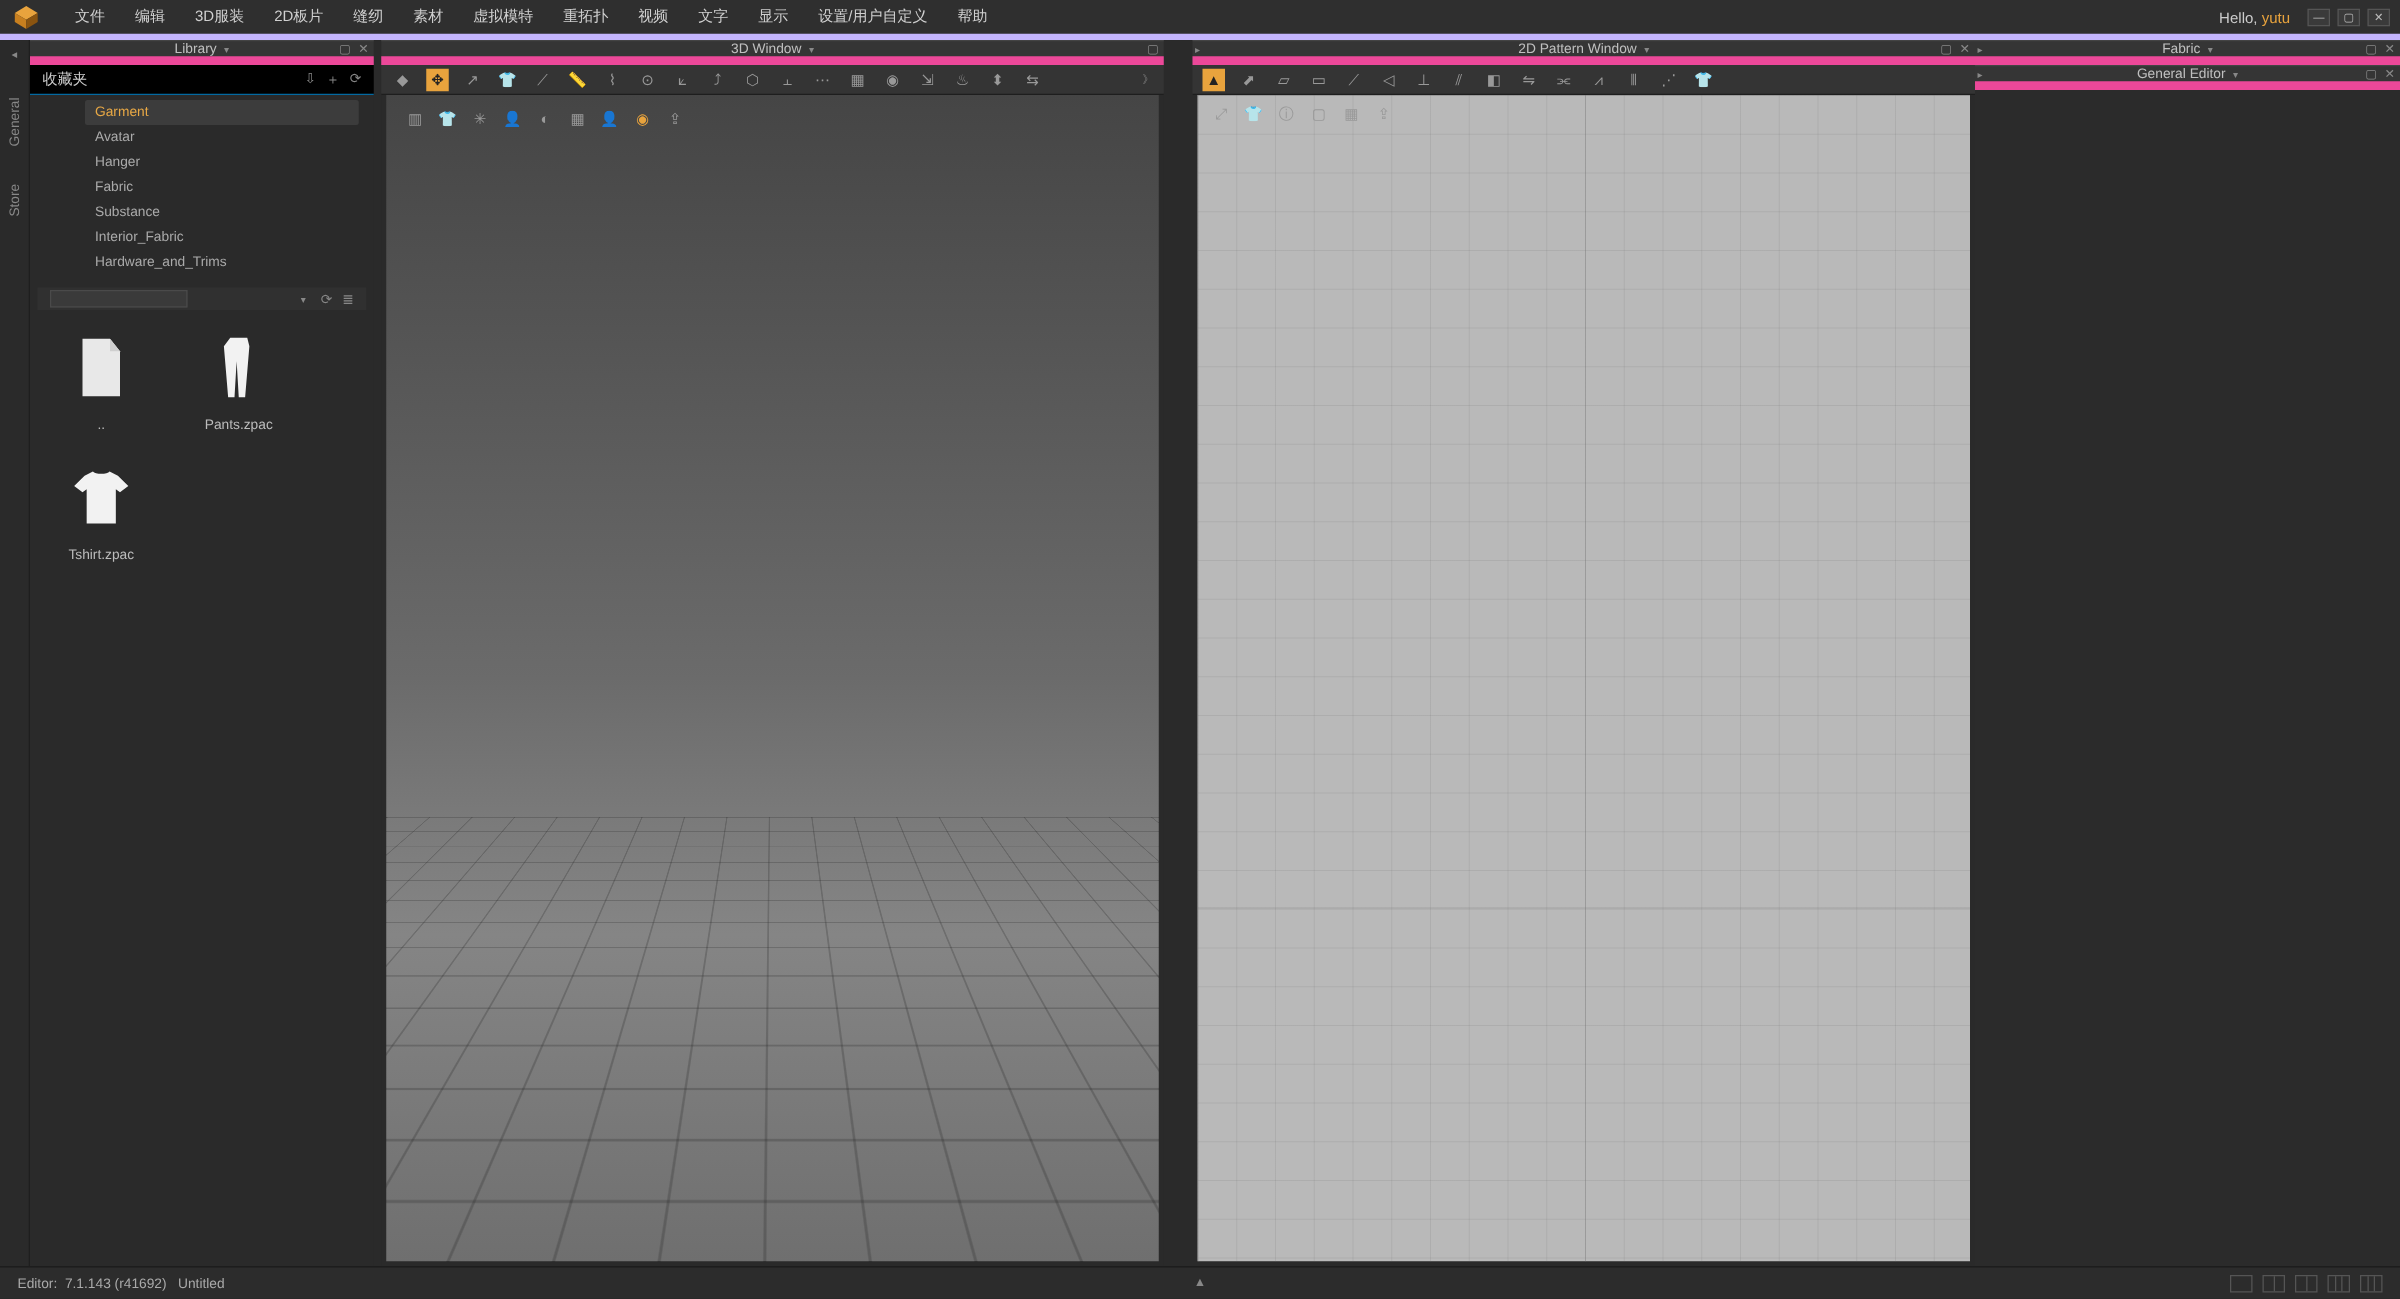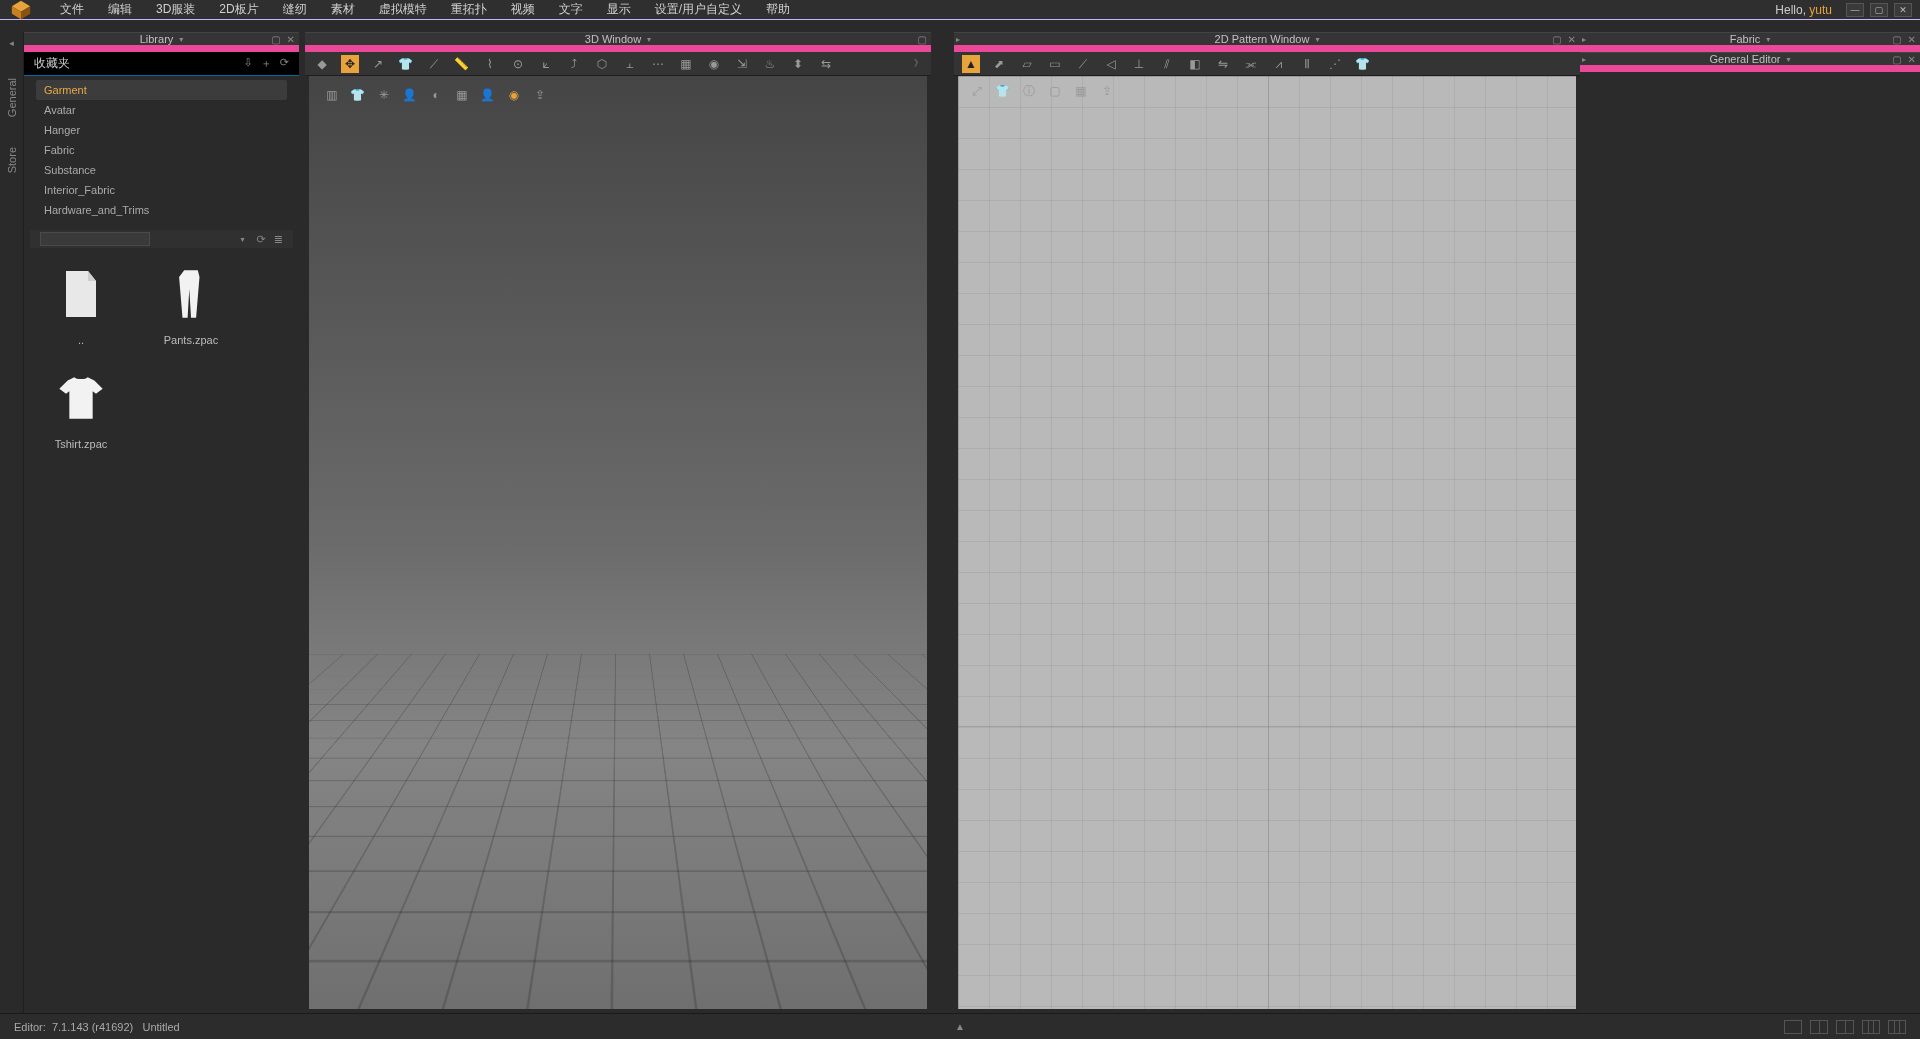--- a/index.html
+++ b/index.html
@@ -1,37 +1,37 @@
 <!DOCTYPE html>
 <html><head>
 <meta charset="utf-8">
 <style>
 * { margin:0; padding:0; box-sizing:border-box; font-family:"Microsoft YaHei",Arial,sans-serif; user-select:none; }
 body { width:1920px; height:1039px; background:#2a2a2a; color:#b0b0b0; font-size:12px; overflow:hidden; position:relative;}
 
-.menubar{height:20px;background:#2f2f2f;display:flex;align-items:center;padding:0 8px;gap:0;border-bottom:1px solid #c4b5fd;}
+.menubar{height:32px;background:#2f2f2f;display:flex;align-items:center;padding:0 8px;gap:0;border-bottom:5px solid #c4b5fd;}
 .logo{width:26px;height:26px;margin-right:14px;display:flex;align-items:center;justify-content:center;}
 .menu-item{padding:0 12px;height:32px;display:flex;align-items:center;color:#d0d0d0;cursor:pointer;font-size:12px;}
 .menubar-right{margin-left:auto;display:flex;align-items:center;gap:6px;}
 .hello{font-size:12px;color:#ccc;margin-right:8px;}
 .hello .user{color:#e8a33d;}
 .winbtn{width:18px;height:14px;background:#3a3a3a;border:1px solid #555;display:flex;align-items:center;justify-content:center;font-size:9px;color:#bbb;cursor:pointer;}
 
 .workspace{position:absolute;top:32px;left:0;right:0;bottom:26px;display:flex;}
 .vtabs{width:24px;background:#2a2a2a;border-right:1px solid #1e1e1e;display:flex;flex-direction:column;align-items:center;padding-top:6px;gap:30px;}
 .vtab{writing-mode:vertical-rl;text-orientation:mixed;font-size:11px;color:#888;cursor:pointer;transform:rotate(180deg);}
 
 .library{width:275px;background:#2a2a2a;display:flex;flex-direction:column;}
 .panel-titlebar{height:20px;background:#353535;display:flex;align-items:center;justify-content:center;position:relative;border-top:1px solid #444;border-bottom:7px solid #ec4899;font-size:11px;color:#c0c0c0;}
 .panel-titlebar .dd{margin-left:6px;color:#888;font-size:8px;}
 .panel-titlebar .icons-r{position:absolute;right:4px;display:flex;gap:6px;color:#888;font-size:10px;}
 .fav-hdr{height:24px;display:flex;align-items:center;padding:0 10px;color:#ccc;font-size:12px;background:#000000;border-bottom:1px solid #0369a1;}
 .fav-hdr .right{margin-left:auto;display:flex;gap:8px;color:#888;font-size:11px;}
 .cat-list{background:#2a2a2a;padding:4px 12px 8px 12px;}
-.cat-item{height:20px;display:flex;align-items:center;padding:0 8px;color:#aaa;font-size:11px;cursor:pointer;border-radius:2px;}
+.cat-item{height:20px;display:flex;align-items:center;padding:0 8px;color:#aaa;font-size:11px;cursor:pointer;border-radius:2px;margin-left:32px;}
 .cat-item.active{background:#3c3c3c;color:#e8a845;}
 .thumb-hdr{height:18px;background:#303030;display:flex;align-items:center;padding:0 10px;margin:2px 6px;gap:6px;}
 .thumb-hdr .dd{margin-left:auto;color:#888;font-size:8px;}
 .thumb-hdr .ricons{margin-left:6px;display:flex;gap:8px;color:#888;font-size:11px;}
 .thumb-hdr .bar{flex:0 0 110px;height:14px;background:#3a3a3a;border:1px solid #4a4a4a;}
 .thumbs{flex:1;padding:12px;display:flex;flex-wrap:wrap;gap:20px;align-content:flex-start;}
 .thumb{width:90px;display:flex;flex-direction:column;align-items:center;gap:8px;cursor:pointer;}
 .thumb .img{width:60px;height:64px;display:flex;align-items:center;justify-content:center;}
 .thumb .lbl{font-size:11px;color:#bcbcbc;}
 

